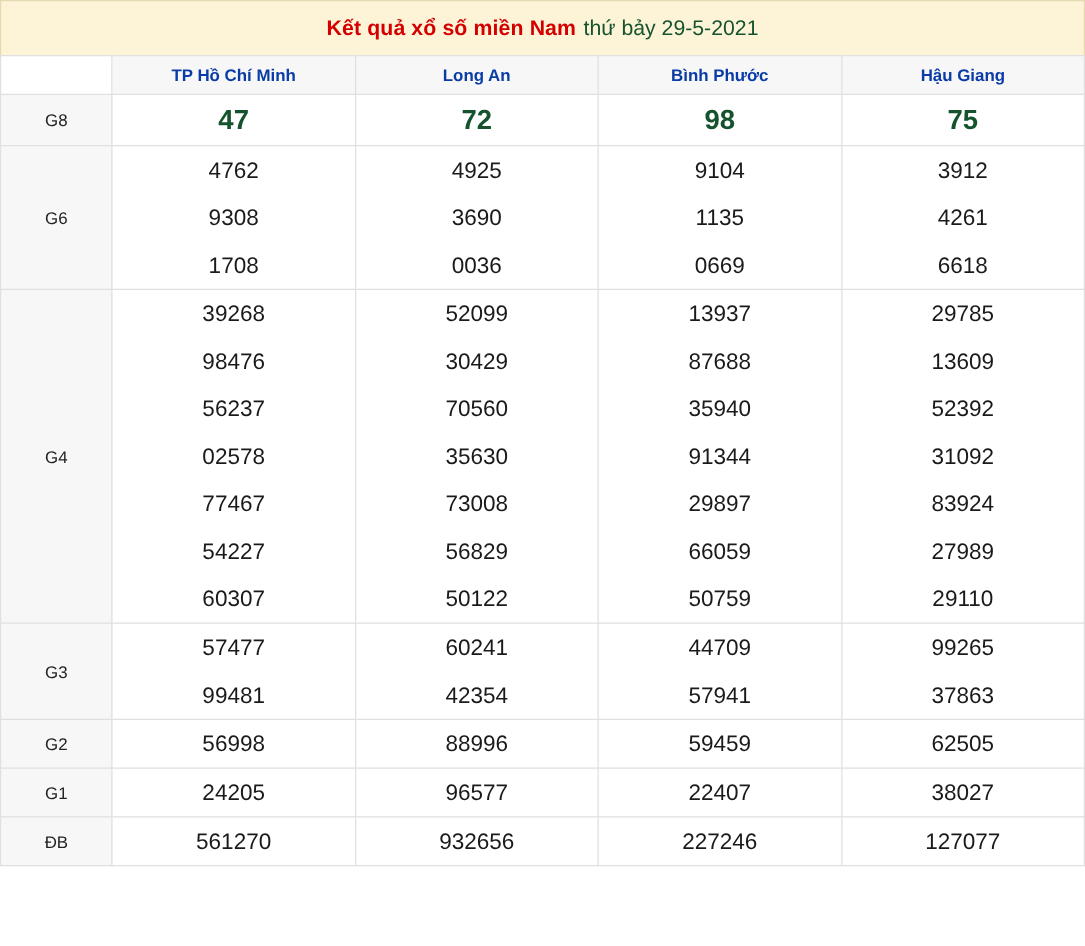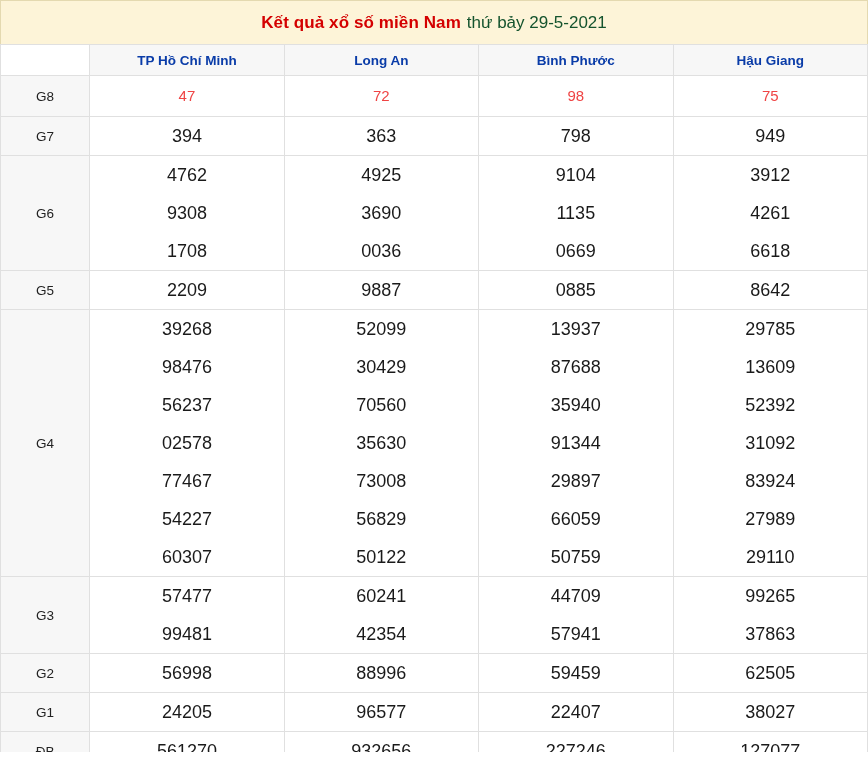--- a/index.html
+++ b/index.html
@@ -66,23 +66,23 @@
     font-weight: normal;
   }
   td.nums {
     font-size: 18px;
     color: #1a1a1a;
     line-height: 38px;
     padding: 3px 0;
   }
   td.nums .n { display: block; }
   tr.row-g8 td.nums, tr.row-db td.nums {
-    color: #ef4444;
-    font-weight: normal;
-    font-size: 15px;
+    color: #14532d;
+    font-weight: bold;
+    font-size: 22px;
   }
   tr.row-g8 td.nums { line-height: 40px; }
   tr.row-g8 td.label, tr.row-db td.label { font-weight: normal; }
 </style>
 </head>
 <body>
 
 <div id="page">
 
   <div class="header">
@@ -116,35 +116,20 @@
           <td class="nums">
             <span class="n">72</span>
           </td>
           <td class="nums">
             <span class="n">98</span>
           </td>
           <td class="nums">
             <span class="n">75</span>
           </td>
         </tr>
-        <tr class="row-g7">
-          <td class="label">G7</td>
-          <td class="nums">
-            <span class="n">394</span>
-          </td>
-          <td class="nums">
-            <span class="n">363</span>
-          </td>
-          <td class="nums">
-            <span class="n">798</span>
-          </td>
-          <td class="nums">
-            <span class="n">949</span>
-          </td>
-        </tr>
         <tr class="row-g6">
           <td class="label">G6</td>
           <td class="nums">
             <span class="n">4762</span>
             <span class="n">9308</span>
             <span class="n">1708</span>
           </td>
           <td class="nums">
             <span class="n">4925</span>
             <span class="n">3690</span>
@@ -152,35 +137,20 @@
           </td>
           <td class="nums">
             <span class="n">9104</span>
             <span class="n">1135</span>
             <span class="n">0669</span>
           </td>
           <td class="nums">
             <span class="n">3912</span>
             <span class="n">4261</span>
             <span class="n">6618</span>
-          </td>
-        </tr>
-        <tr class="row-g5">
-          <td class="label">G5</td>
-          <td class="nums">
-            <span class="n">2209</span>
-          </td>
-          <td class="nums">
-            <span class="n">9887</span>
-          </td>
-          <td class="nums">
-            <span class="n">0885</span>
-          </td>
-          <td class="nums">
-            <span class="n">8642</span>
           </td>
         </tr>
         <tr class="row-g4">
           <td class="label">G4</td>
           <td class="nums">
             <span class="n">39268</span>
             <span class="n">98476</span>
             <span class="n">56237</span>
             <span class="n">02578</span>
             <span class="n">77467</span>

